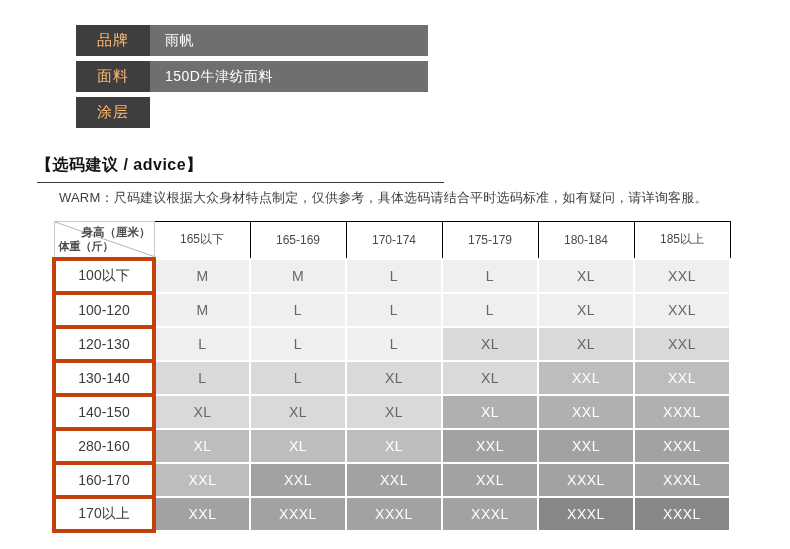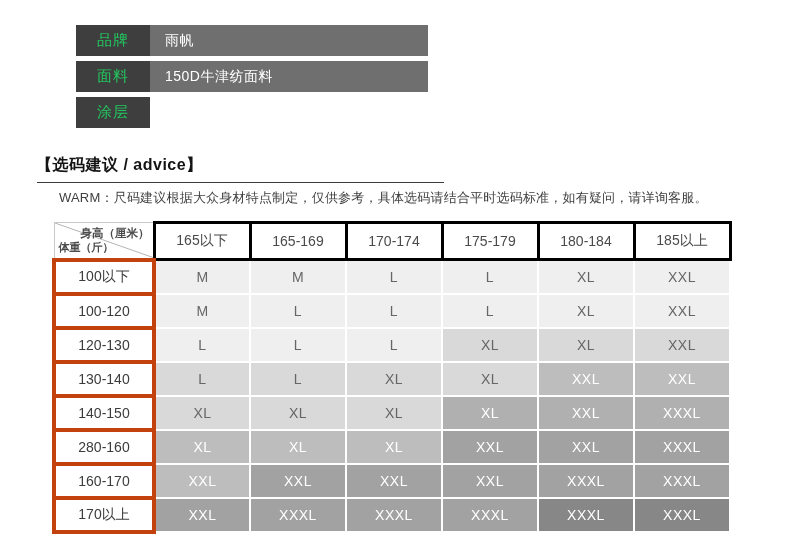--- a/index.html
+++ b/index.html
@@ -5,36 +5,36 @@
   * { margin:0; padding:0; box-sizing:border-box; }
   html,body { width:790px; height:549px; background:#ffffff;
               font-family:"Liberation Sans","DejaVu Sans",sans-serif; }
   .page { position:relative; width:790px; height:549px; background:#fff; overflow:hidden; }
 
   
   .spec-box { position:absolute; top:25px; display:flex; flex-direction:column; }
   .spec-box.left  { left:76px;  width:352px; }
   .spec-box.right { left:442px; width:288px; }
   .spec-row { display:flex; height:31px; margin-bottom:5px; }
-  .spec-label { width:74px; background:#3e3e3e; color:#22c55e; font-size:15px;
+  .spec-label { width:74px; background:#3e3e3e; color:#fdba74; font-size:15px;
                 display:flex; align-items:center; justify-content:center; letter-spacing:1px; }
   .spec-value { flex:1; background:#6f6f6f; color:#fff; font-size:14px;
                 display:flex; align-items:center; padding-left:15px; letter-spacing:.5px; }
 
   
   .advice-title { position:absolute; left:36px; top:155px; font-size:16px;
                   font-weight:bold; color:#141414; letter-spacing:.5px; }
   .advice-underline { position:absolute; left:37px; top:182px; width:407px; height:1px; background:#3a3a3a; }
   .warm-text { position:absolute; left:59px; top:189px; font-size:13px; color:#3f3f3f; letter-spacing:.2px; }
 
   
   table.size-table { position:absolute; left:52px; top:221px; border-collapse:collapse; table-layout:fixed;padding-left:36px; }
   .size-table th, .size-table td { text-align:center; vertical-align:middle; padding:0; }
-  .head-cell { background:#fff; border:3px solid #000000; color:#4a4a4a;
-               font-weight:normal; font-size:14px; height:37px; }
+  .head-cell { background:#fff; border:1px solid #000000; color:#4a4a4a;
+               font-weight:normal; font-size:12px; height:37px; }
   .corner-cell { background:#fff; border:1px solid #c9c9c9; position:relative; height:37px; }
   .corner-svg { position:absolute; left:0; top:0; width:100%; height:100%; }
   .corner-tr { position:absolute; top:3px;  right:3px; font-size:11.5px; color:#4a4a4a; }
   .corner-bl { position:absolute; bottom:3px; left:4px; font-size:11px; color:#4a4a4a;text-align:center; }
   .row-label { background:#fff; border:4px solid #c2410c; color:#3c3c3c; font-size:14px; height:34px; }
   .data-cell { border:2px solid #ffffff; font-size:14px; height:34px; letter-spacing:.5px; }
 </style>
 </head>
 <body>
 

